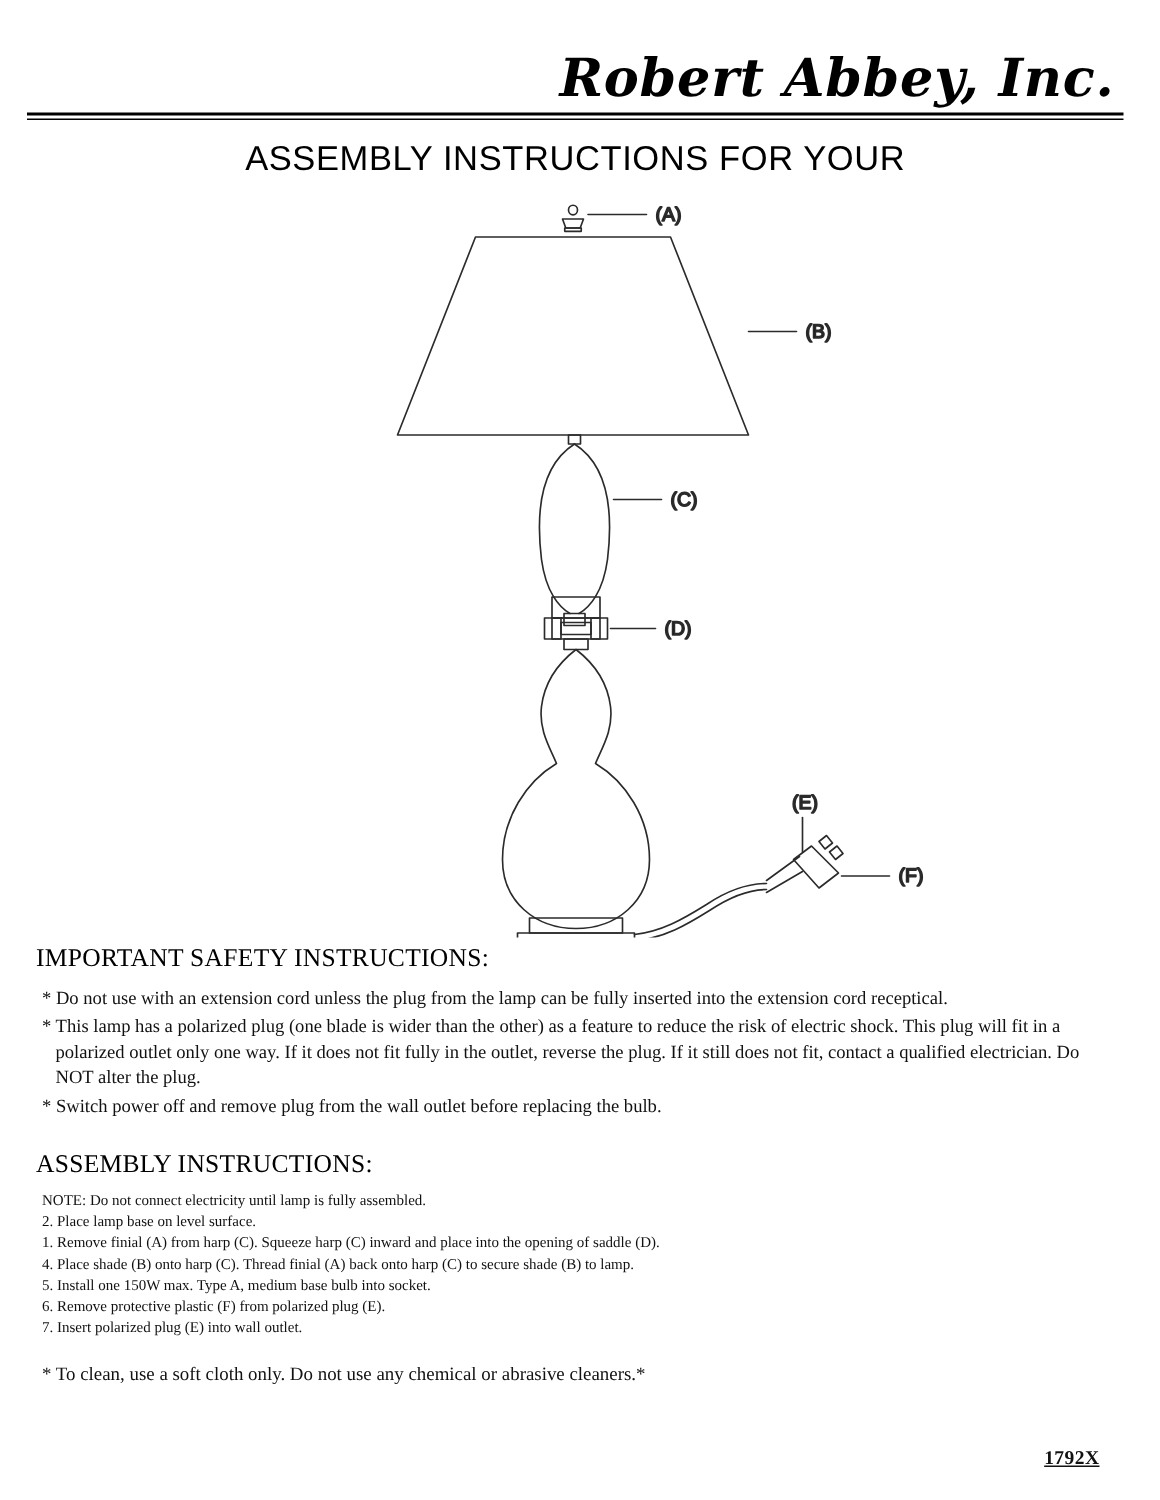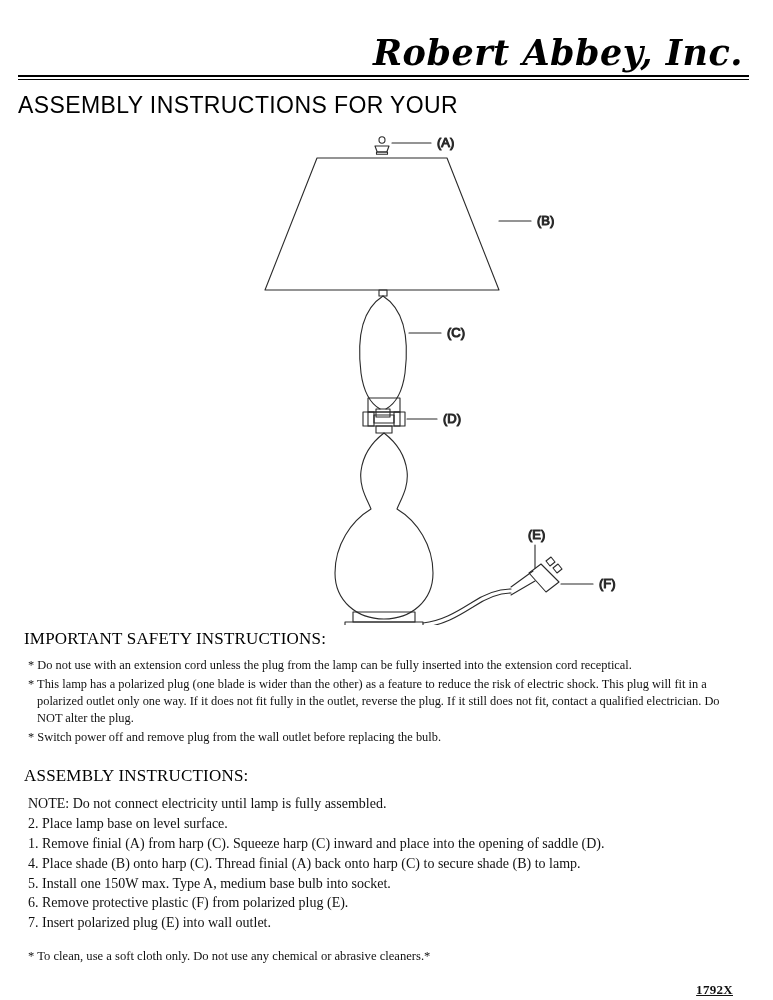--- a/index.html
+++ b/index.html
@@ -46,21 +46,21 @@
     border-bottom: 2px solid #000;
     width: 100%;
   }
   .brand-rule.thin {
     border-bottom: 1px solid #000;
     margin-top: 2px;
   }
 
   
   .title-1 {
-    text-align: left;
+    text-align: center;
     font-family: "Liberation Sans", sans-serif;
     font-size: 23px;
     letter-spacing: 0.4px;
     margin-top: 12px;
     color: #000;
   }
   .title-2 {
     text-align: center;
     font-family: "Liberation Sans", sans-serif;
     font-size: 35px;
@@ -102,32 +102,32 @@
     line-height: 1.38;
     margin: 0 0 2px 10px;
     text-indent: -9px;
     padding-left: 9px;
     max-width: 700px;
   }
   .assembly {
     margin-top: 20px;
   }
   .step {
-    font-size: 14px;
+    font-size: 10px;
     line-height: 1.42;
     margin: 0 0 0 10px;
   }
   .footnote {
     font-size: 12.6px;
     margin: 16px 0 0 10px;
   }
   .code {
     position: absolute;
     right: 34px;
-    bottom: 22px;
+    bottom: 40px;
     font-family: "Liberation Serif", serif;
     font-weight: bold;
     font-size: 13px;
     letter-spacing: 0.3px;
     text-decoration: underline;
   }
 </style>
 </head>
 <body>
 

